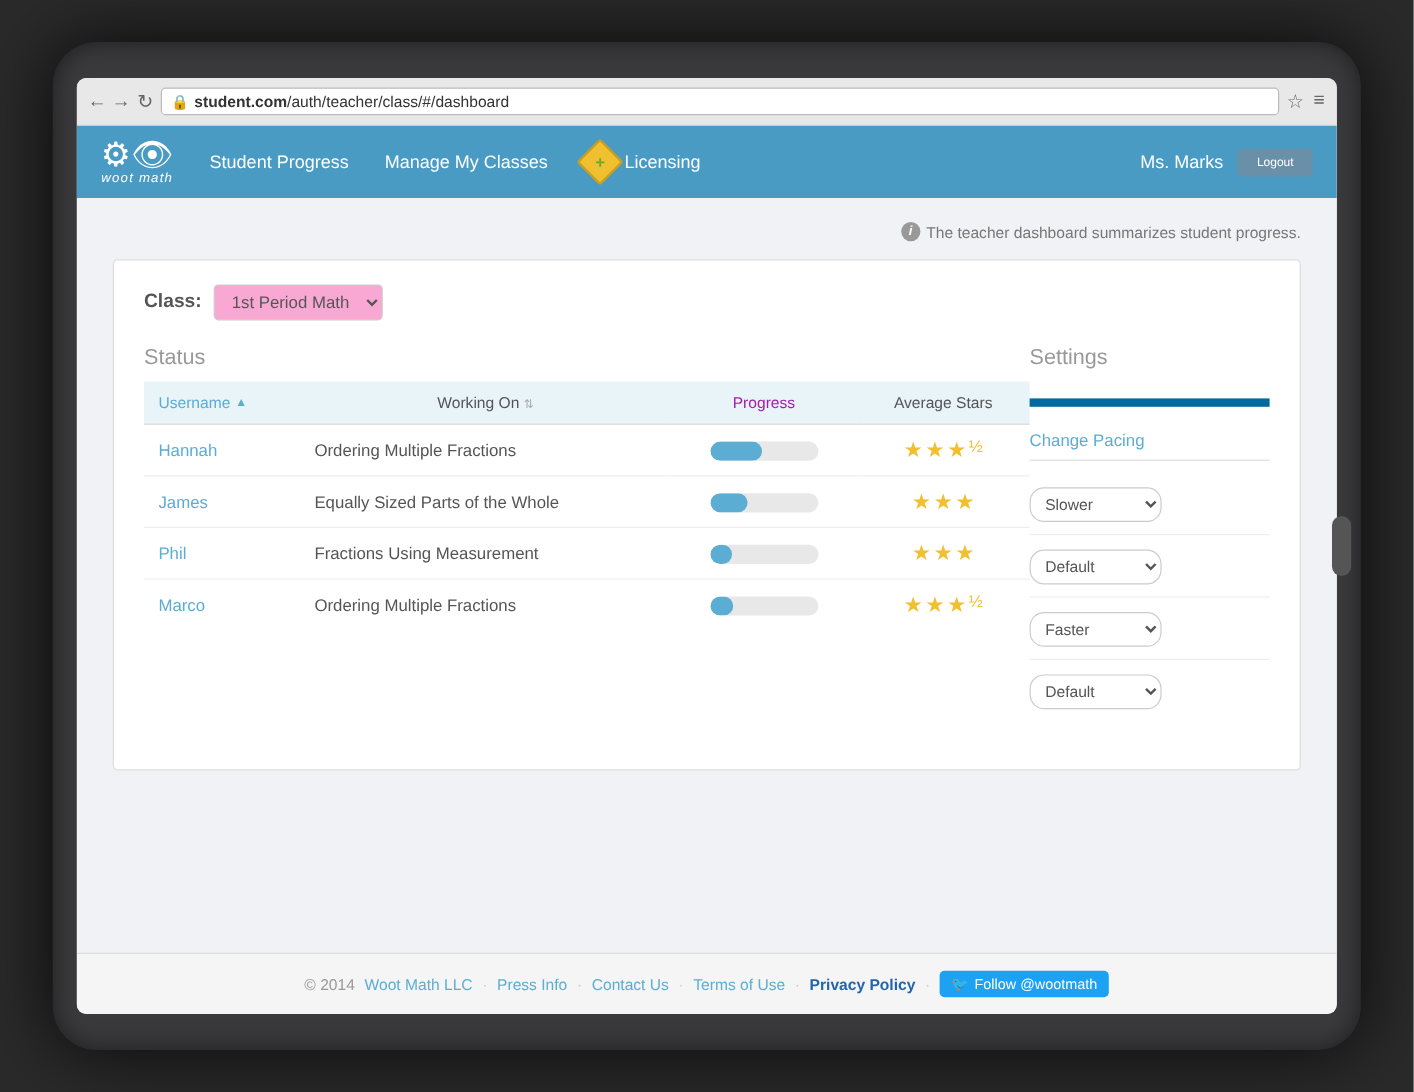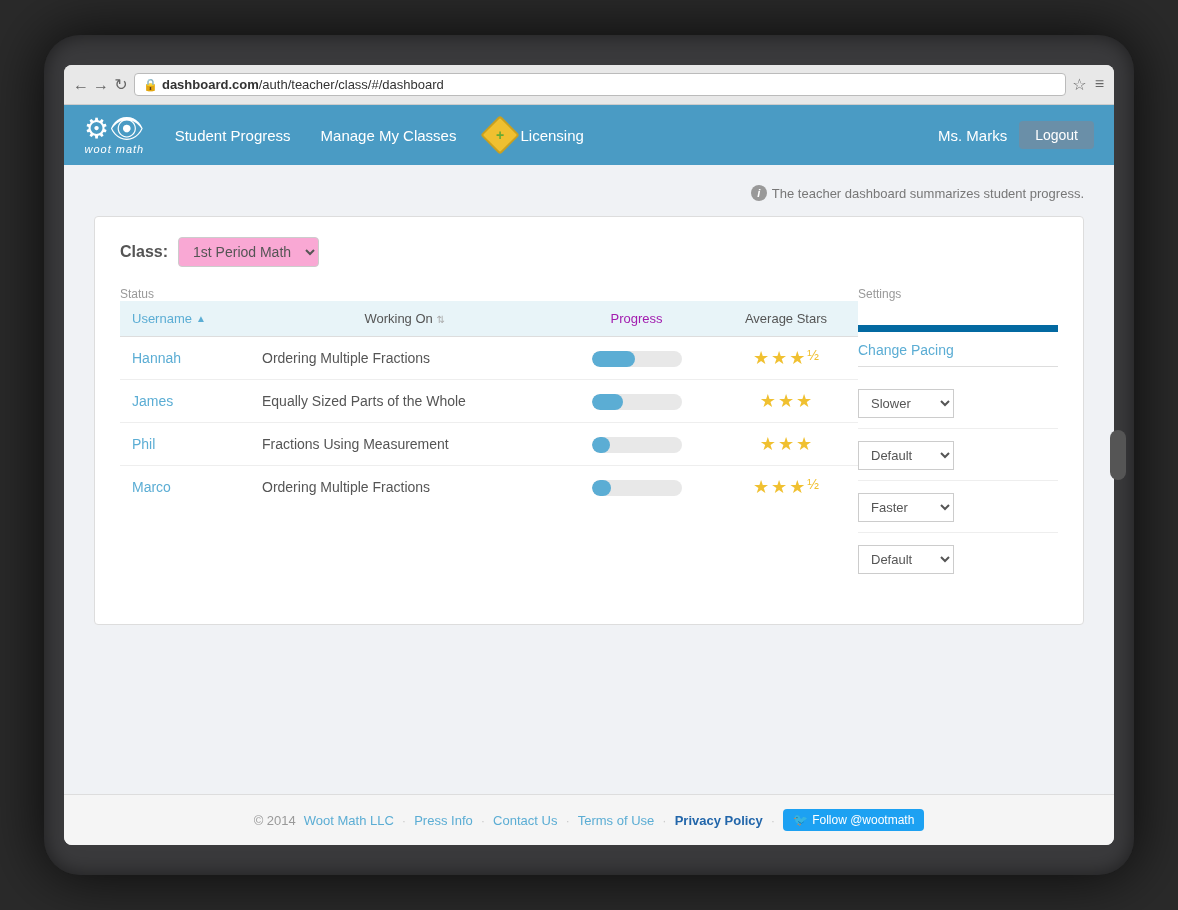--- a/index.html
+++ b/index.html
@@ -127,21 +127,21 @@
     .user-name {
       color: white;
       font-size: 15px;
     }
     .logout-btn {
       background: #6a8fa8;
       color: white;
       border: none;
       padding: 6px 16px;
       border-radius: 4px;
-      font-size: 14px;
+      font-size: 10px;
       cursor: pointer;
     }
 
     
     .content {
       flex: 1;
       overflow-y: auto;
       background: #f0f2f5;
       padding: 20px 30px;
     }
@@ -197,22 +197,23 @@
       display: flex;
       gap: 0;
     }
     .status-section {
       flex: 1;
     }
     .settings-section {
       width: 200px;
     }
     .section-title {
-      font-size: 12px;
+      font-size: 18px;
       color: #999;
+      margin-bottom: 10px;
       font-weight: normal;
     }
     .settings-section .section-title {
       border-bottom: 7px solid #0369a1;
       padding-bottom: 24px;
     }
     table {
       width: 100%;
       border-collapse: collapse;
     }
@@ -267,24 +268,24 @@
     .star { font-size: 18px; color: #f0c030; }
     .star-half { font-size: 18px; color: #f0c030; }
     .settings-change-pacing {
       color: #5badd4;
       font-size: 14px;
       margin-bottom: 10px;
       padding: 10px 0 8px;
       border-bottom: 1px solid #ddd;
     }
     .pacing-select {
-      width: 96px;
+      width: 110px;
       padding: 5px 8px;
       border: 1px solid #ccc;
-      border-radius: 0;
+      border-radius: 12px;
       font-size: 13px;
       color: #555;
       background: white;
       cursor: pointer;
       margin-top: 2px;
     }
     .pacing-row {
       padding: 10px 0;
       border-bottom: 1px solid #eee;
       display: flex;
@@ -340,21 +341,21 @@
   <div class="right-nub"></div>
   <div class="tablet-screen">
 
     <div class="browser-bar">
       <button class="browser-btn">←</button>
       <button class="browser-btn">→</button>
       <button class="browser-btn">↻</button>
       <div class="address-bar">
         <span class="secure-icon">🔒</span>
         <span class="url-text">
-          <span style="font-weight:bold">dashboard.com</span><span>/auth/teacher/class/#/dashboard</span>
+          <span style="font-weight:bold">student.com</span><span>/auth/teacher/class/#/dashboard</span>
         </span>
       </div>
       <div class="browser-icons">
         <span style="cursor:pointer">☆</span>
         <span style="cursor:pointer">≡</span>
       </div>
     </div>
 
     <div class="nav-bar">
       <div class="logo">

